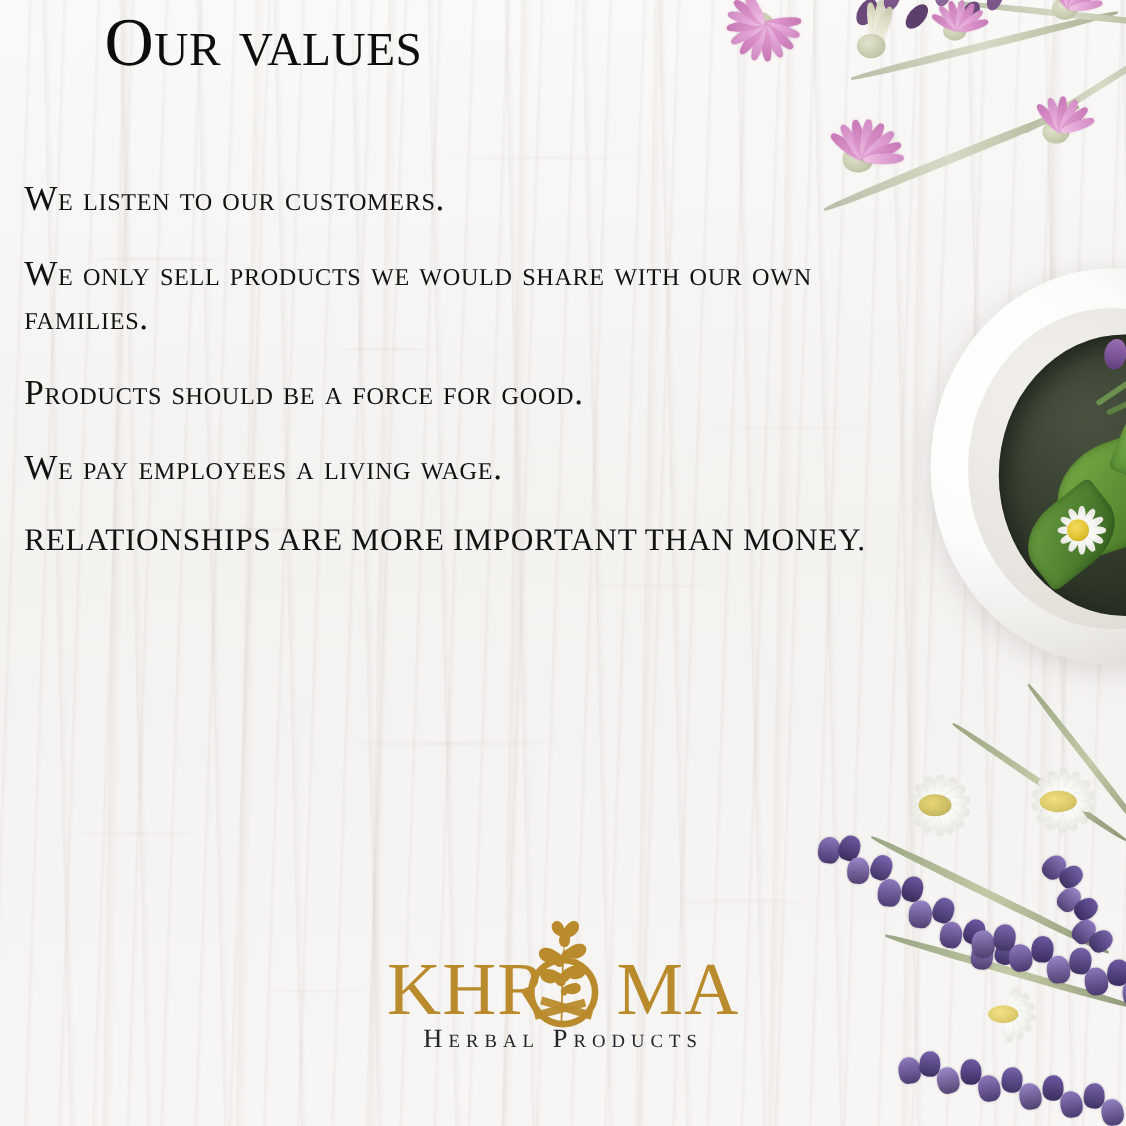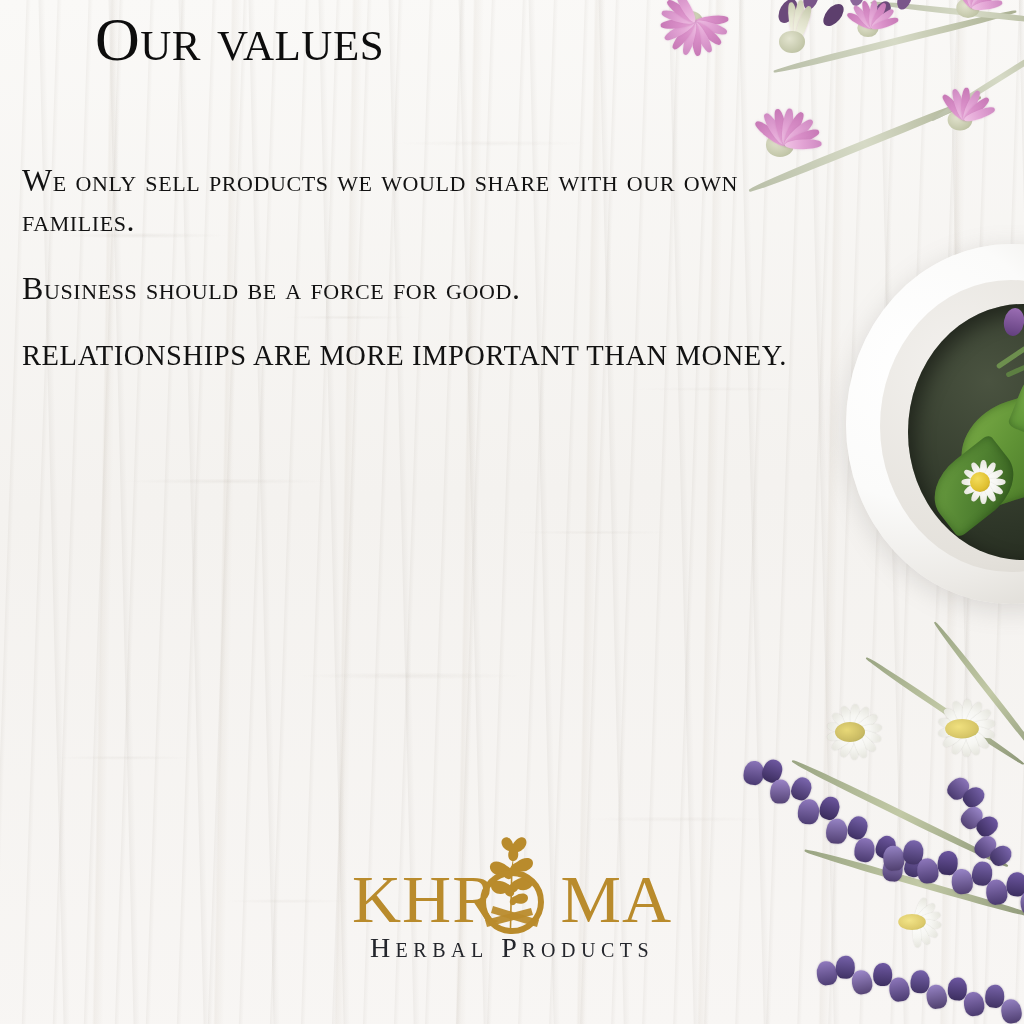--- a/index.html
+++ b/index.html
@@ -69,21 +69,21 @@
     font-weight:400;
     white-space:nowrap;
   }
   #logo-word .gap{ display:inline-block;width:62px; }
   #logo-sprig{
     position:absolute;left:50%;top:-34px;margin-left:-33px;
     width:66px;height:108px;
   }
   #logo-tag{
     margin-top:-4px;
-    font-size:28px;
+    font-size:24px;
     letter-spacing:5.5px;
     color:#24262c;
     font-variant:small-caps;
     white-space:nowrap;
   }
 
   
   .ph{position:absolute;pointer-events:none;}
 
   
@@ -265,22 +265,24 @@
         <div class="dpetal" style="transform:rotate(300deg)"></div>
           <div class="dpetal" style="transform:rotate(330deg)"></div>
         <div class="dcore" style="width:20px;height:20px;margin:-10px -10px;"></div>
       </div>
     </div>
   </div>
 
   <div id="title">Our values</div>
 
   <div id="values">
+    <p class="value-line">We listen to our customers.</p>
     <p class="value-line">We only sell products we would share with our own families.</p>
-    <p class="value-line">Business should be a force for good.</p>
+    <p class="value-line">Products should be a force for good.</p>
+    <p class="value-line">We pay employees a living wage.</p>
     <p class="value-line lc">relationships are more important than money.</p>
   </div>
 
   <div id="logo">
     <div id="logo-mark">
       <div id="logo-word"><span>KHR</span><span class="gap"></span><span>MA</span></div>
 
       
       <svg id="logo-sprig" viewBox="0 0 66 108">
         <g fill="#b98b2c">

